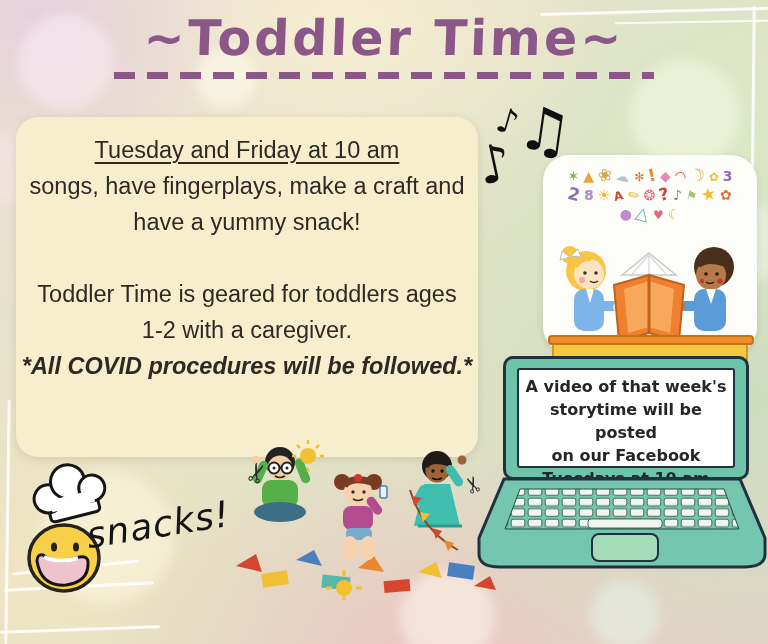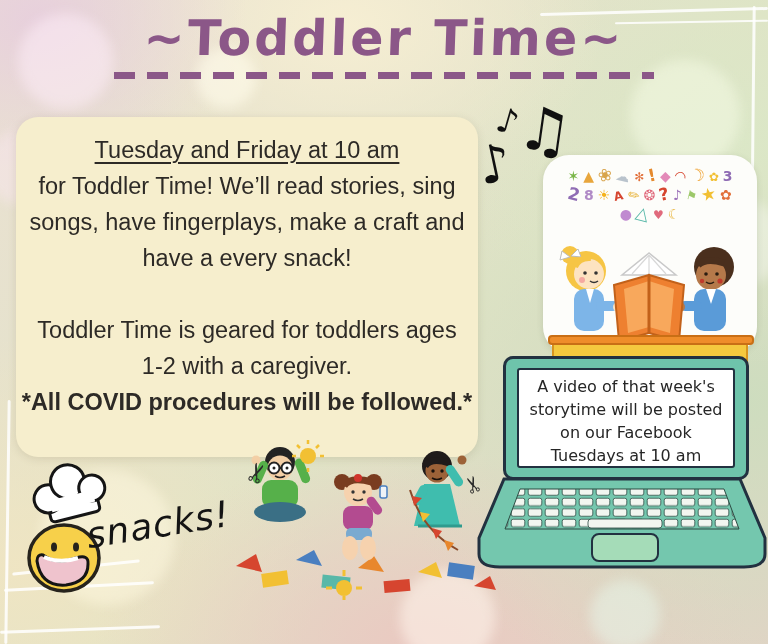--- a/index.html
+++ b/index.html
@@ -23,21 +23,21 @@
   .title-underline{position:absolute;top:72px;left:114px;width:540px;height:7px;
     background:repeating-linear-gradient(90deg,#8b5788 0 21px,transparent 21px 33px);}
 
   .main-box{position:absolute;left:16px;top:117px;width:462px;height:340px;
     background:#f6eecd;border-radius:22px;box-shadow:0 2px 8px rgba(120,110,80,.18);
     padding-top:15px;box-sizing:border-box;text-align:center;
     font-size:23.5px;line-height:36px;color:#2d2a26;}
   .main-box .ln{white-space:nowrap;}
   .main-box .ul{text-decoration:underline;text-underline-offset:4px;text-decoration-thickness:2px;}
   .main-box .gap{margin-top:36px;}
-  .main-box .bold{font-weight:700;}
+  .main-box .bold{font-weight:700;font-style:italic;}
 
   .note{position:absolute;color:#101010;font-family:"DejaVu Sans",sans-serif;line-height:1;}
   .note1{left:497px;top:104px;font-size:34px;transform:rotate(16deg);}
   .note2{left:478px;top:138px;font-size:52px;transform:rotate(-12deg);}
   .note3{left:518px;top:100px;font-size:60px;transform:rotate(8deg);}
 
   .story-card{position:absolute;left:543px;top:155px;width:214px;height:198px;
     background:#fdfdfa;border-radius:26px;box-shadow:0 2px 6px rgba(100,110,80,.2);}
   .doodle-cloud{position:absolute;left:16px;top:12px;width:182px;text-align:center;line-height:17px;}
   .doodle{display:inline-block;font-size:14px;margin:0 2px;font-family:"DejaVu Sans",sans-serif;font-weight:bold;}
@@ -48,21 +48,21 @@
 
   .desk{position:absolute;left:552px;top:341px;width:196px;height:33px;
     background:#f5c93e;border:2px solid #d8951f;border-radius:3px;box-sizing:border-box;}
   .desk-top{position:absolute;left:-6px;top:-8px;width:206px;height:10px;
     background:#ef8d2a;border:2px solid #c96f15;border-radius:4px;box-sizing:border-box;}
 
   .laptop-screen{position:absolute;left:503px;top:356px;width:246px;height:124px;
     background:#6ec4ab;border:3px solid #223140;border-radius:10px;box-sizing:border-box;}
   .laptop-inner{position:absolute;left:11px;top:9px;right:11px;bottom:9px;background:#ffffff;
     border:2px solid #223140;border-radius:3px;text-align:center;
-    font-size:16px;line-height:23px;font-weight:400;color:#262626;
+    font-size:16px;line-height:23px;font-weight:700;color:#262626;
     font-family:"DejaVu Sans",sans-serif;padding-top:5px;box-sizing:border-box;}
   .laptop-base{position:absolute;left:476px;top:476px;}
 
   .chef{position:absolute;left:8px;top:462px;}
   .snacks{position:absolute;left:86px;top:504px;font-size:36px;font-style:italic;
     font-family:"DejaVu Sans",sans-serif;color:#141414;transform:rotate(-9deg);
     letter-spacing:1px;}
 
   .craft{position:absolute;left:222px;top:438px;}
   .scissors{position:absolute;font-size:26px;color:#2a2a2a;font-family:"DejaVu Sans",sans-serif;}
@@ -97,23 +97,22 @@
 
   <div class="title">~Toddler Time~</div>
   <div class="title-underline"></div>
 
   <span class="note note1">♪</span>
   <span class="note note2">♪</span>
   <span class="note note3">♫</span>
 
   <div class="main-box">
     <div class="ln ul">Tuesday and Friday at 10 am</div>
-    <div class="ln">for Toddler Time! We’ll read stories, sing</div>
     <div class="ln">songs, have fingerplays, make a craft and</div>
-    <div class="ln">have a every snack!</div>
+    <div class="ln">have a yummy snack!</div>
     <div class="ln gap">Toddler Time is geared for toddlers ages</div>
     <div class="ln">1-2 with a caregiver.</div>
     <div class="ln bold">*All COVID procedures will be followed.*</div>
   </div>
 
   <div class="story-card">
     <div class="doodle-cloud"><span class="doodle" style="color: rgb(122, 182, 72);">✶</span><span class="doodle" style="color: rgb(232, 166, 60);">▲</span><span class="doodle" style="color: rgb(216, 164, 76);">❀</span><span class="doodle" style="color: rgb(185, 195, 204);">☁</span><span class="doodle" style="color: rgb(226, 112, 58);">✻</span><span class="doodle" style="color: rgb(229, 137, 45);">!</span><span class="doodle" style="color: rgb(227, 138, 184);">◆</span><span class="doodle" style="color: rgb(214, 69, 47);">◠</span><span class="doodle" style="color: rgb(240, 167, 60);">☽</span><span class="doodle" style="color: rgb(242, 192, 51);">✿</span><span class="doodle" style="color: rgb(143, 108, 180);">3</span><span class="doodle" style="color: rgb(143, 108, 180);">2</span><span class="doodle" style="color: rgb(176, 138, 198);">8</span><span class="doodle" style="color: rgb(245, 178, 26);">☀</span><span class="doodle" style="color: rgb(214, 69, 47);">A</span><span class="doodle" style="color: rgb(232, 180, 60);">✏</span><span class="doodle" style="color: rgb(224, 106, 124);">❂</span><span class="doodle" style="color: rgb(214, 69, 47);">?</span><span class="doodle" style="color: rgb(154, 111, 184);">♪</span><span class="doodle" style="color: rgb(157, 200, 106);">⚑</span><span class="doodle" style="color: rgb(242, 192, 51);">★</span><span class="doodle" style="color: rgb(226, 112, 58);">✿</span><span class="doodle" style="color: rgb(192, 138, 208);">●</span><span class="doodle" style="color: rgb(88, 184, 168);">△</span><span class="doodle" style="color: rgb(224, 106, 124);">♥</span><span class="doodle" style="color: rgb(232, 180, 60);">☾</span></div>
     <svg class="kids-svg" width="204" height="112" viewBox="0 0 204 112">
 
       <circle cx="38" cy="30" r="20" fill="#f6c544"></circle>

